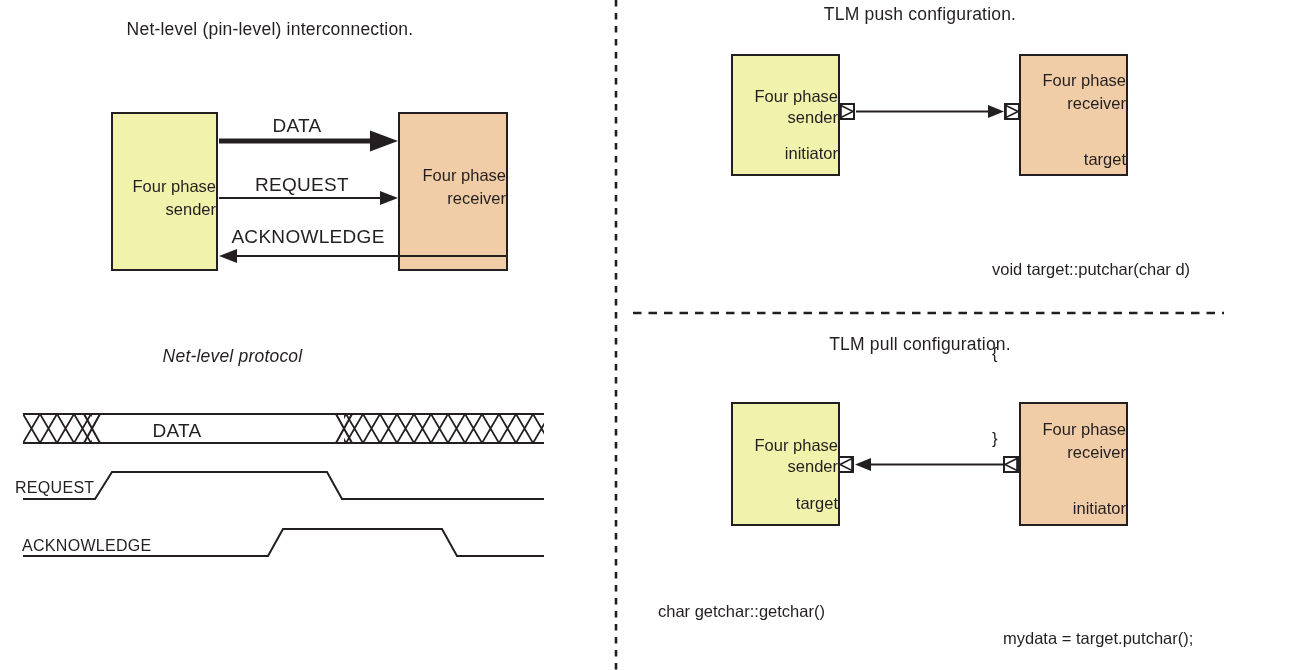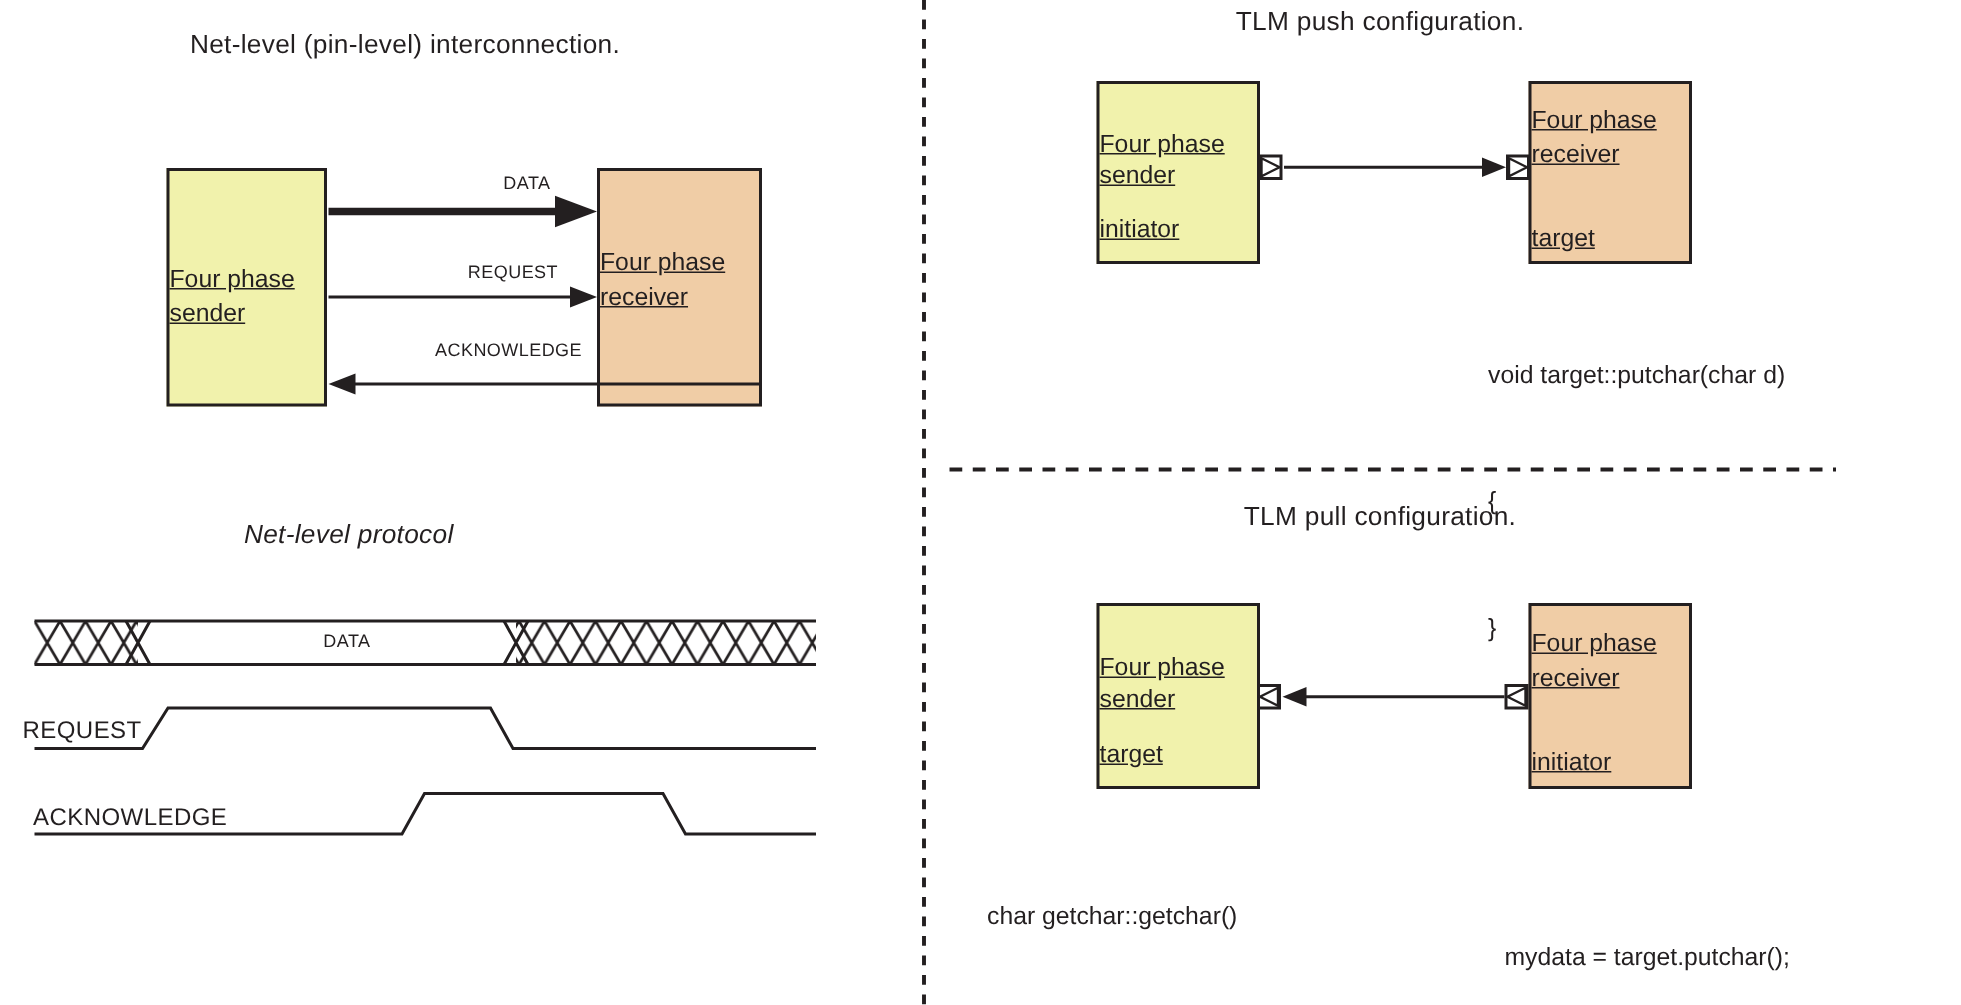--- a/index.html
+++ b/index.html
@@ -21,30 +21,29 @@
   }
   .module-box {
     position: absolute;
     border: 2px solid #231f20;
     box-sizing: border-box;
     z-index: 1;
   }
   .module-box .boxlabel {
     position: absolute;
     left: 0; right: 0;
-    text-align: left;
+    text-align: right;
     font-size: 16.5px;
     line-height: 22px;
     z-index: 3;
-    text-decoration: underline;
   }
   .siglabel {
     position: absolute;
-    font-size: 12px;
-    text-align: right;
+    font-size: 19px;
+    text-align: center;
     z-index: 3;
     letter-spacing: 0.3px;
   }
   .wavelabel {
     position: absolute;
     font-size: 16px;
     z-index: 3;
     letter-spacing: 0.3px;
   }
   .code {
@@ -100,21 +99,21 @@
     <div class="boxlabel" style="top:86px;">initiator</div>
   </div>
 
   <div class="module-box" style="left:1019px; top:54px; width:109px; height:122px; background:#f0cda6;">
     <div class="boxlabel" style="top:13px;">Four phase</div>
     <div class="boxlabel" style="top:36px;">receiver</div>
     <div class="boxlabel" style="top:92px;">target</div>
   </div>
 
 
-  <div class="code lh28" style="left:992px; top:179px;">
+  <div class="code lh28" style="left:992px; top:198px;">
     <div>void target::putchar(char d)</div>
     <div>{</div>
     <div>}</div>
   </div>
 
   <div class="abs title" style="left:750px; top:334px; width:340px;">TLM pull configuration.</div>
 
   <div class="module-box" style="left:731px; top:402px; width:109px; height:124px; background:#f1f2ac;">
     <div class="boxlabel" style="top:30px;">Four phase</div>
     <div class="boxlabel" style="top:51px;">sender</div>

